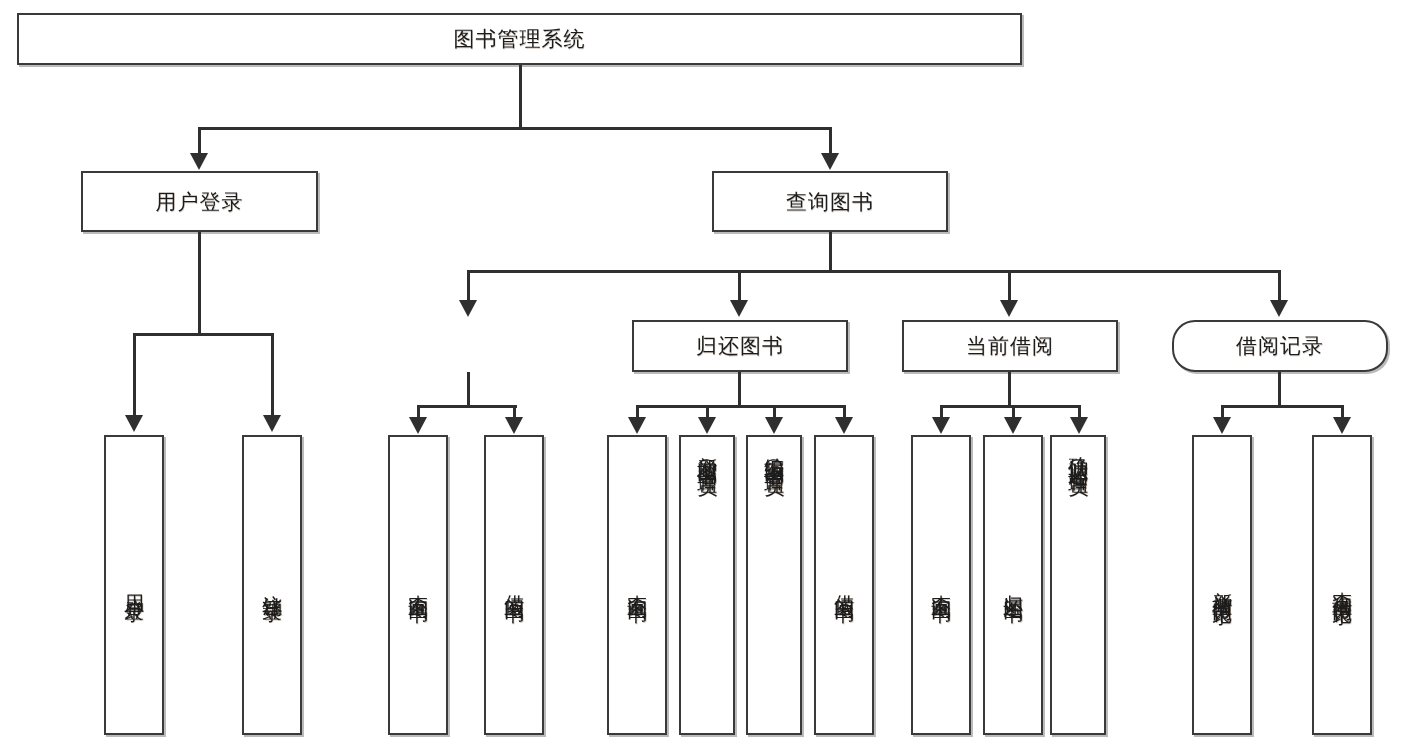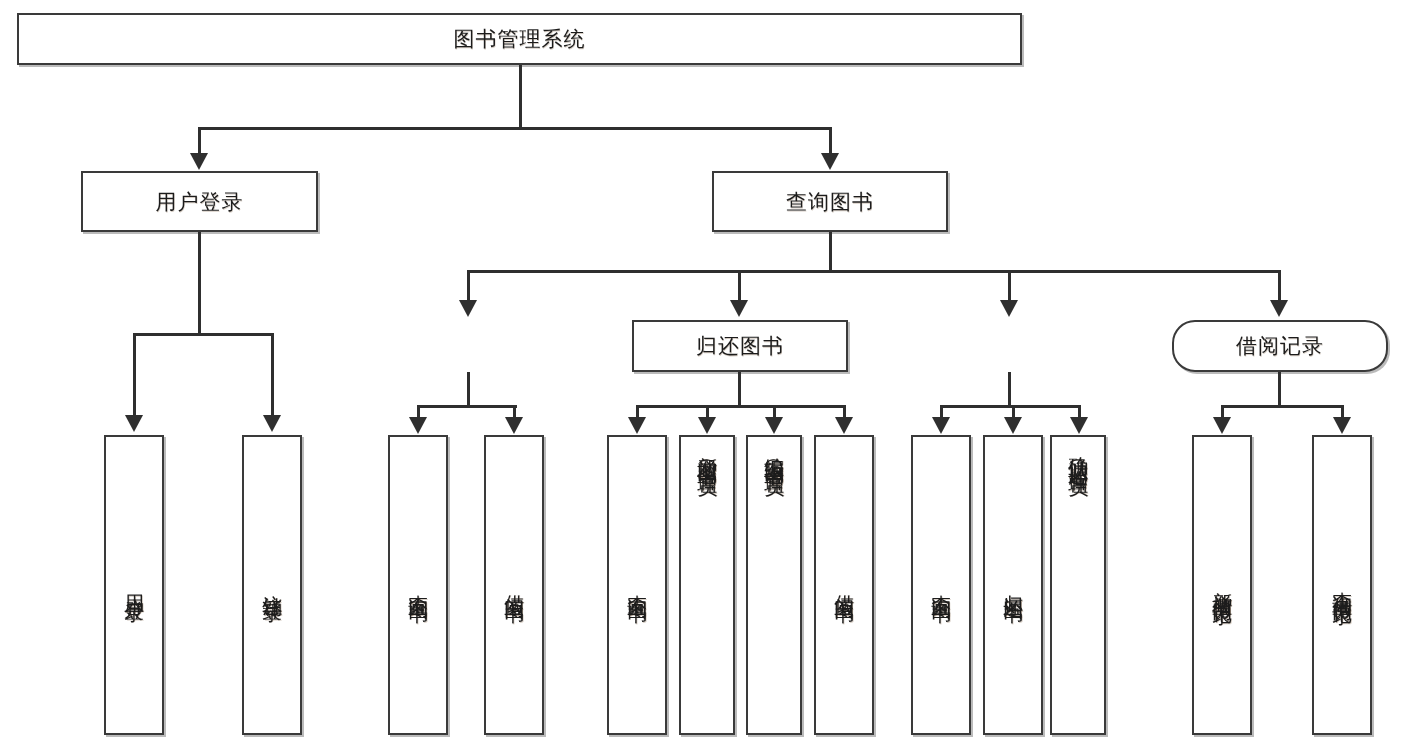--- a/index.html
+++ b/index.html
@@ -120,20 +120,23 @@
   <div class="vline" style="left:738px;top:270px;height:32px;"></div>
   <div class="arrow" style="left:730px;top:300px;"></div>
   <div class="vline" style="left:1008px;top:270px;height:32px;"></div>
   <div class="arrow" style="left:1000px;top:300px;"></div>
   <div class="vline" style="left:1278px;top:270px;height:32px;"></div>
   <div class="arrow" style="left:1270px;top:300px;"></div>
 
   <div class="node" style="left:632px;top:320px;width:216px;height:52px;">
     <span class="lbl">归还图书</span>
   </div>
+  <div class="node" style="left:902px;top:320px;width:216px;height:52px;">
+    <span class="lbl">当前借阅</span>
+  </div>
   <div class="node" style="left:1172px;top:320px;width:216px;height:52px;border-radius:23px;">
     <span class="lbl">借阅记录</span>
   </div>
 
   <div class="vline" style="left:467px;top:372px;height:33px;"></div>
   <div class="hline" style="left:417px;top:405px;width:100px;"></div>
   <div class="vline" style="left:417px;top:405px;height:14px;"></div>
   <div class="arrow" style="left:409px;top:417px;"></div>
   <div class="vline" style="left:513px;top:405px;height:14px;"></div>
   <div class="arrow" style="left:505px;top:417px;"></div>

